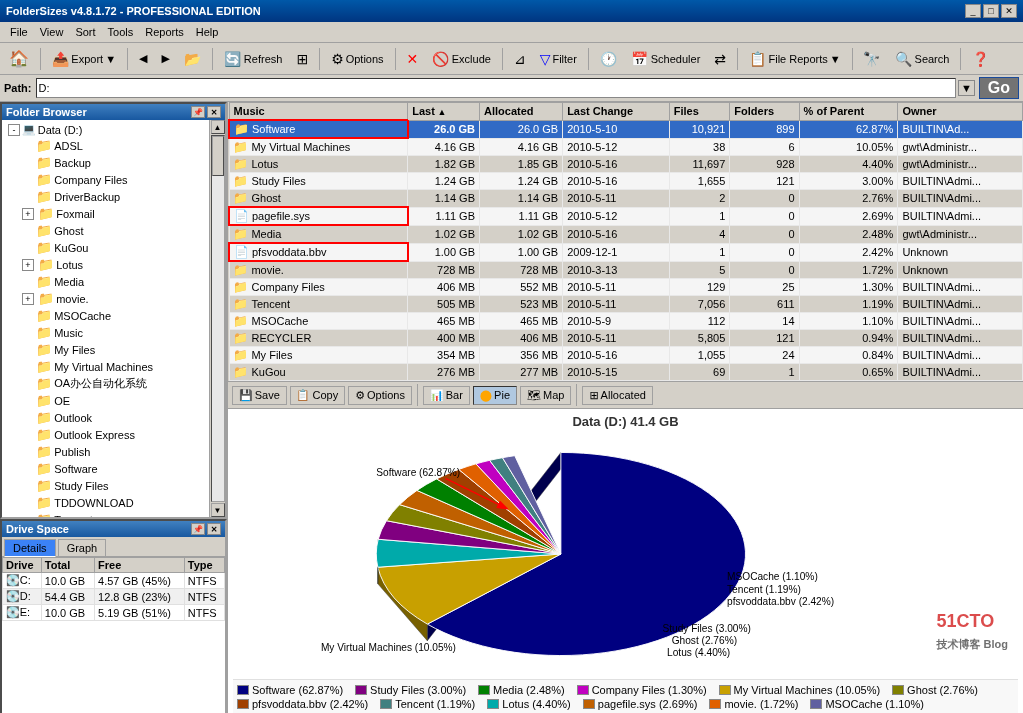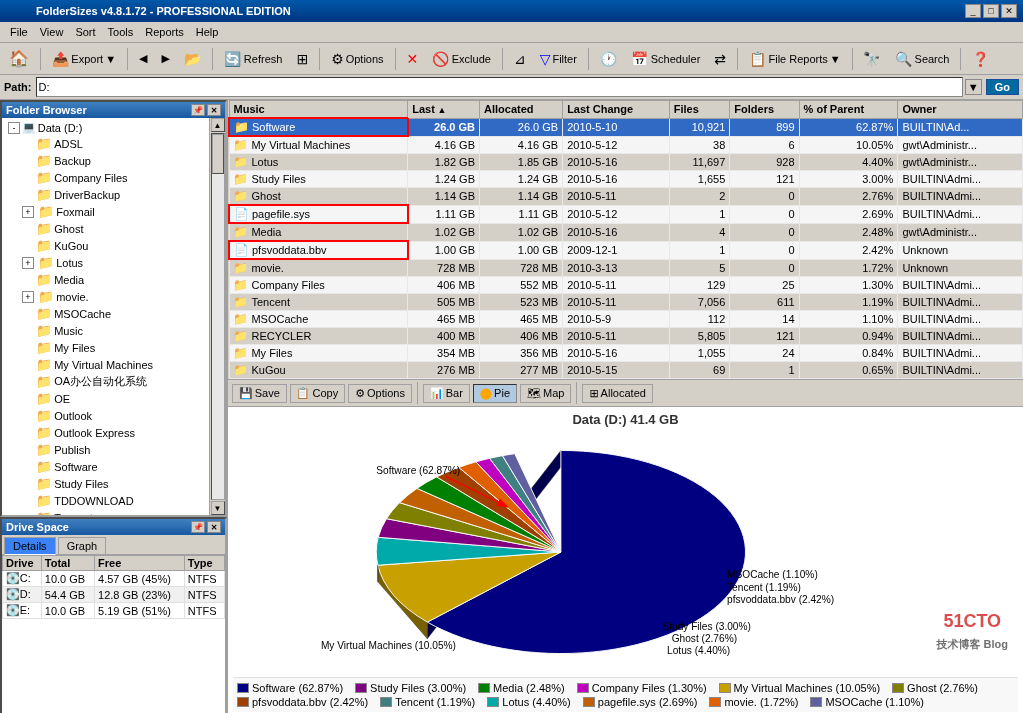--- a/index.html
+++ b/index.html
@@ -8,21 +8,21 @@
     
     #titlebar {
       background: linear-gradient(to bottom, #0058a8, #003580);
       color: white;
       padding: 3px 6px;
       display: flex;
       justify-content: space-between;
       align-items: center;
       height: 22px;
     }
-    #titlebar .title { font-size: 11px; font-weight: bold; margin-left: 30px; }
+    #titlebar .title { font-size: 11px; font-weight: bold; }
     #titlebar .win-buttons { display: flex; gap: 2px; }
     #titlebar .win-btn {
       width: 16px; height: 14px;
       background: #d4d0c8;
       border: 1px solid #888;
       font-size: 9px;
       display: flex; align-items: center; justify-content: center;
       cursor: pointer; color: black;
     }
 
@@ -69,27 +69,27 @@
     }
     #pathbar label { font-weight: bold; }
     #pathbar input {
       flex: 1;
       height: 20px;
       border: 1px inset #888;
       background: white;
       padding: 0 2px;
     }
     .go-btn {
-      background: #0369a1;
+      background: #737373;
       color: white;
       border: 1px solid #1a4a9a;
       padding: 1px 8px;
       cursor: pointer;
       font-weight: bold;
-      font-size: 11px;
+      font-size: 16px;
     }
 
     
     #main-layout {
       display: flex;
       height: calc(713px - 22px - 24px - 26px - 24px);
     }
 
     
     #left-panel {
@@ -1020,15 +1020,15 @@
             <div class="legend-item">
               <div class="legend-color" style="background:#6060a0;"></div>
     <span>MSOCache (1.10%)</span>
             </div>
           </div>
       </div>
     </div>
   </div>
 </div>
 
-<div id="watermark" style="position:fixed; bottom:60px; right:15px; font-size:18px; color:#cc0000; font-weight:bold; opacity:0.7; z-index:100; font-family:Arial;text-align:center;">
+<div id="watermark" style="position:fixed; bottom:60px; right:15px; font-size:18px; color:#cc0000; font-weight:bold; opacity:0.7; z-index:100; font-family:Arial;">
   51CTO<br><span style="font-size:11px; color:#333;">技术博客 Blog</span>
 </div>
 
 </body></html>

